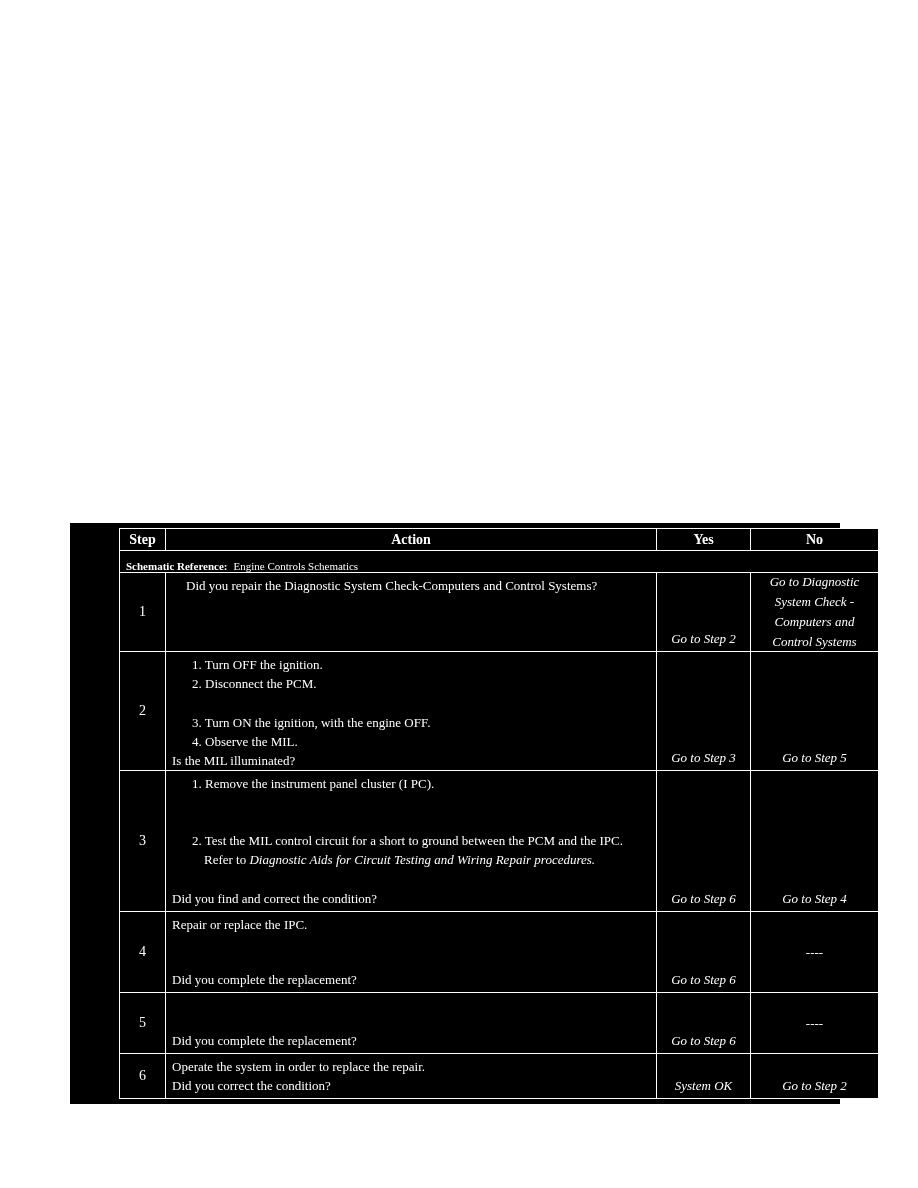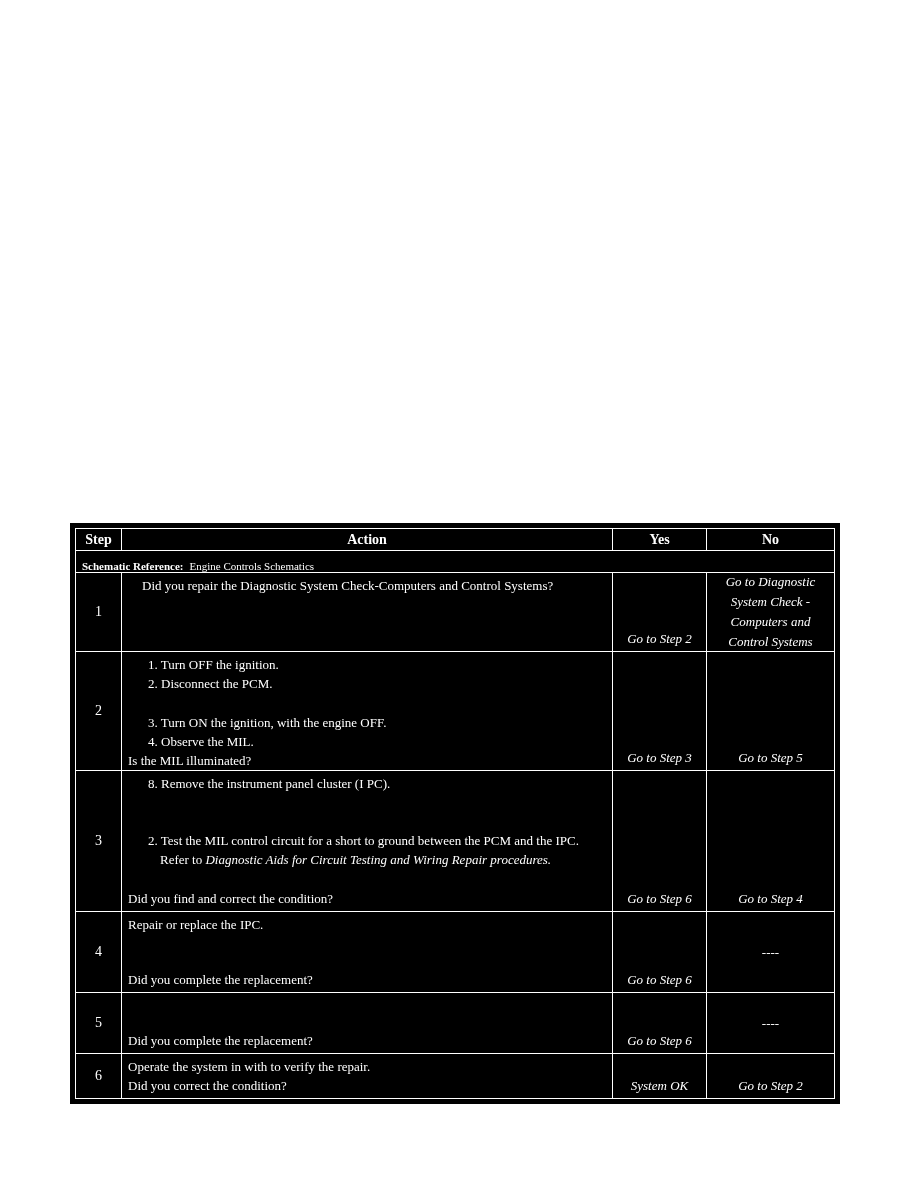--- a/index.html
+++ b/index.html
@@ -23,20 +23,21 @@
     padding:5px;
   }
   .grid {
     width:100%; height:100%;
     display:grid;
     grid-template-columns:45px 1fr 93px 127px;
     grid-template-rows:21px 21px 78px 118px 140px 80px 60px 44px;
     gap:1px;
     background:#ffffff;      
     border:1px solid #ffffff;
+    margin-left:44px;
   }
   .cell {
     background:#000000;
     color:#ffffff;
     font-size:13px;
     overflow:hidden;
   }
   .hdr {
     font-weight:bold;
     font-size:14px;
@@ -115,21 +116,21 @@
         <div class="spacer20"></div>
         <div class="items">3. Turn ON the ignition, with the engine OFF.</div>
         <div class="items">4. Observe the MIL.</div>
         <div class="question">Is the MIL illuminated?</div>
       </div>
       <div class="cell yn-cell">Go to Step 3</div>
       <div class="cell yn-cell">Go to Step 5</div>
 
       <div class="cell step-cell">3</div>
       <div class="cell action-cell">
-        <div class="items">8. Remove the instrument panel cluster (I PC).</div>
+        <div class="items">1. Remove the instrument panel cluster (I PC).</div>
         <div class="spacer38"></div>
         <div class="hang"><span>2. Test the MIL control circuit for a short to ground between the PCM and the IPC. Refer to </span><span class="ital">Diagnostic Aids for Circuit Testing and Wiring Repair procedures.</span></div>
         <div class="question">Did you find and correct the condition?</div>
       </div>
       <div class="cell yn-cell">Go to Step 6</div>
       <div class="cell yn-cell">Go to Step 4</div>
 
       <div class="cell step-cell">4</div>
       <div class="cell action-cell">
         <div>Repair or replace the IPC.</div>
@@ -140,21 +141,21 @@
 
       <div class="cell step-cell">5</div>
       <div class="cell action-cell">
         <div class="question">Did you complete the replacement?</div>
       </div>
       <div class="cell yn-cell">Go to Step 6</div>
       <div class="cell yn-cell dash-cell">----</div>
 
       <div class="cell step-cell">6</div>
       <div class="cell action-cell">
-        <div>Operate the system in with to verify the repair.</div>
+        <div>Operate the system in order to replace the repair.</div>
         <div class="question">Did you correct the condition?</div>
       </div>
       <div class="cell yn-cell">System OK</div>
       <div class="cell yn-cell">Go to Step 2</div>
 
     </div>
   </div>
 </div>
 
 </body></html>

